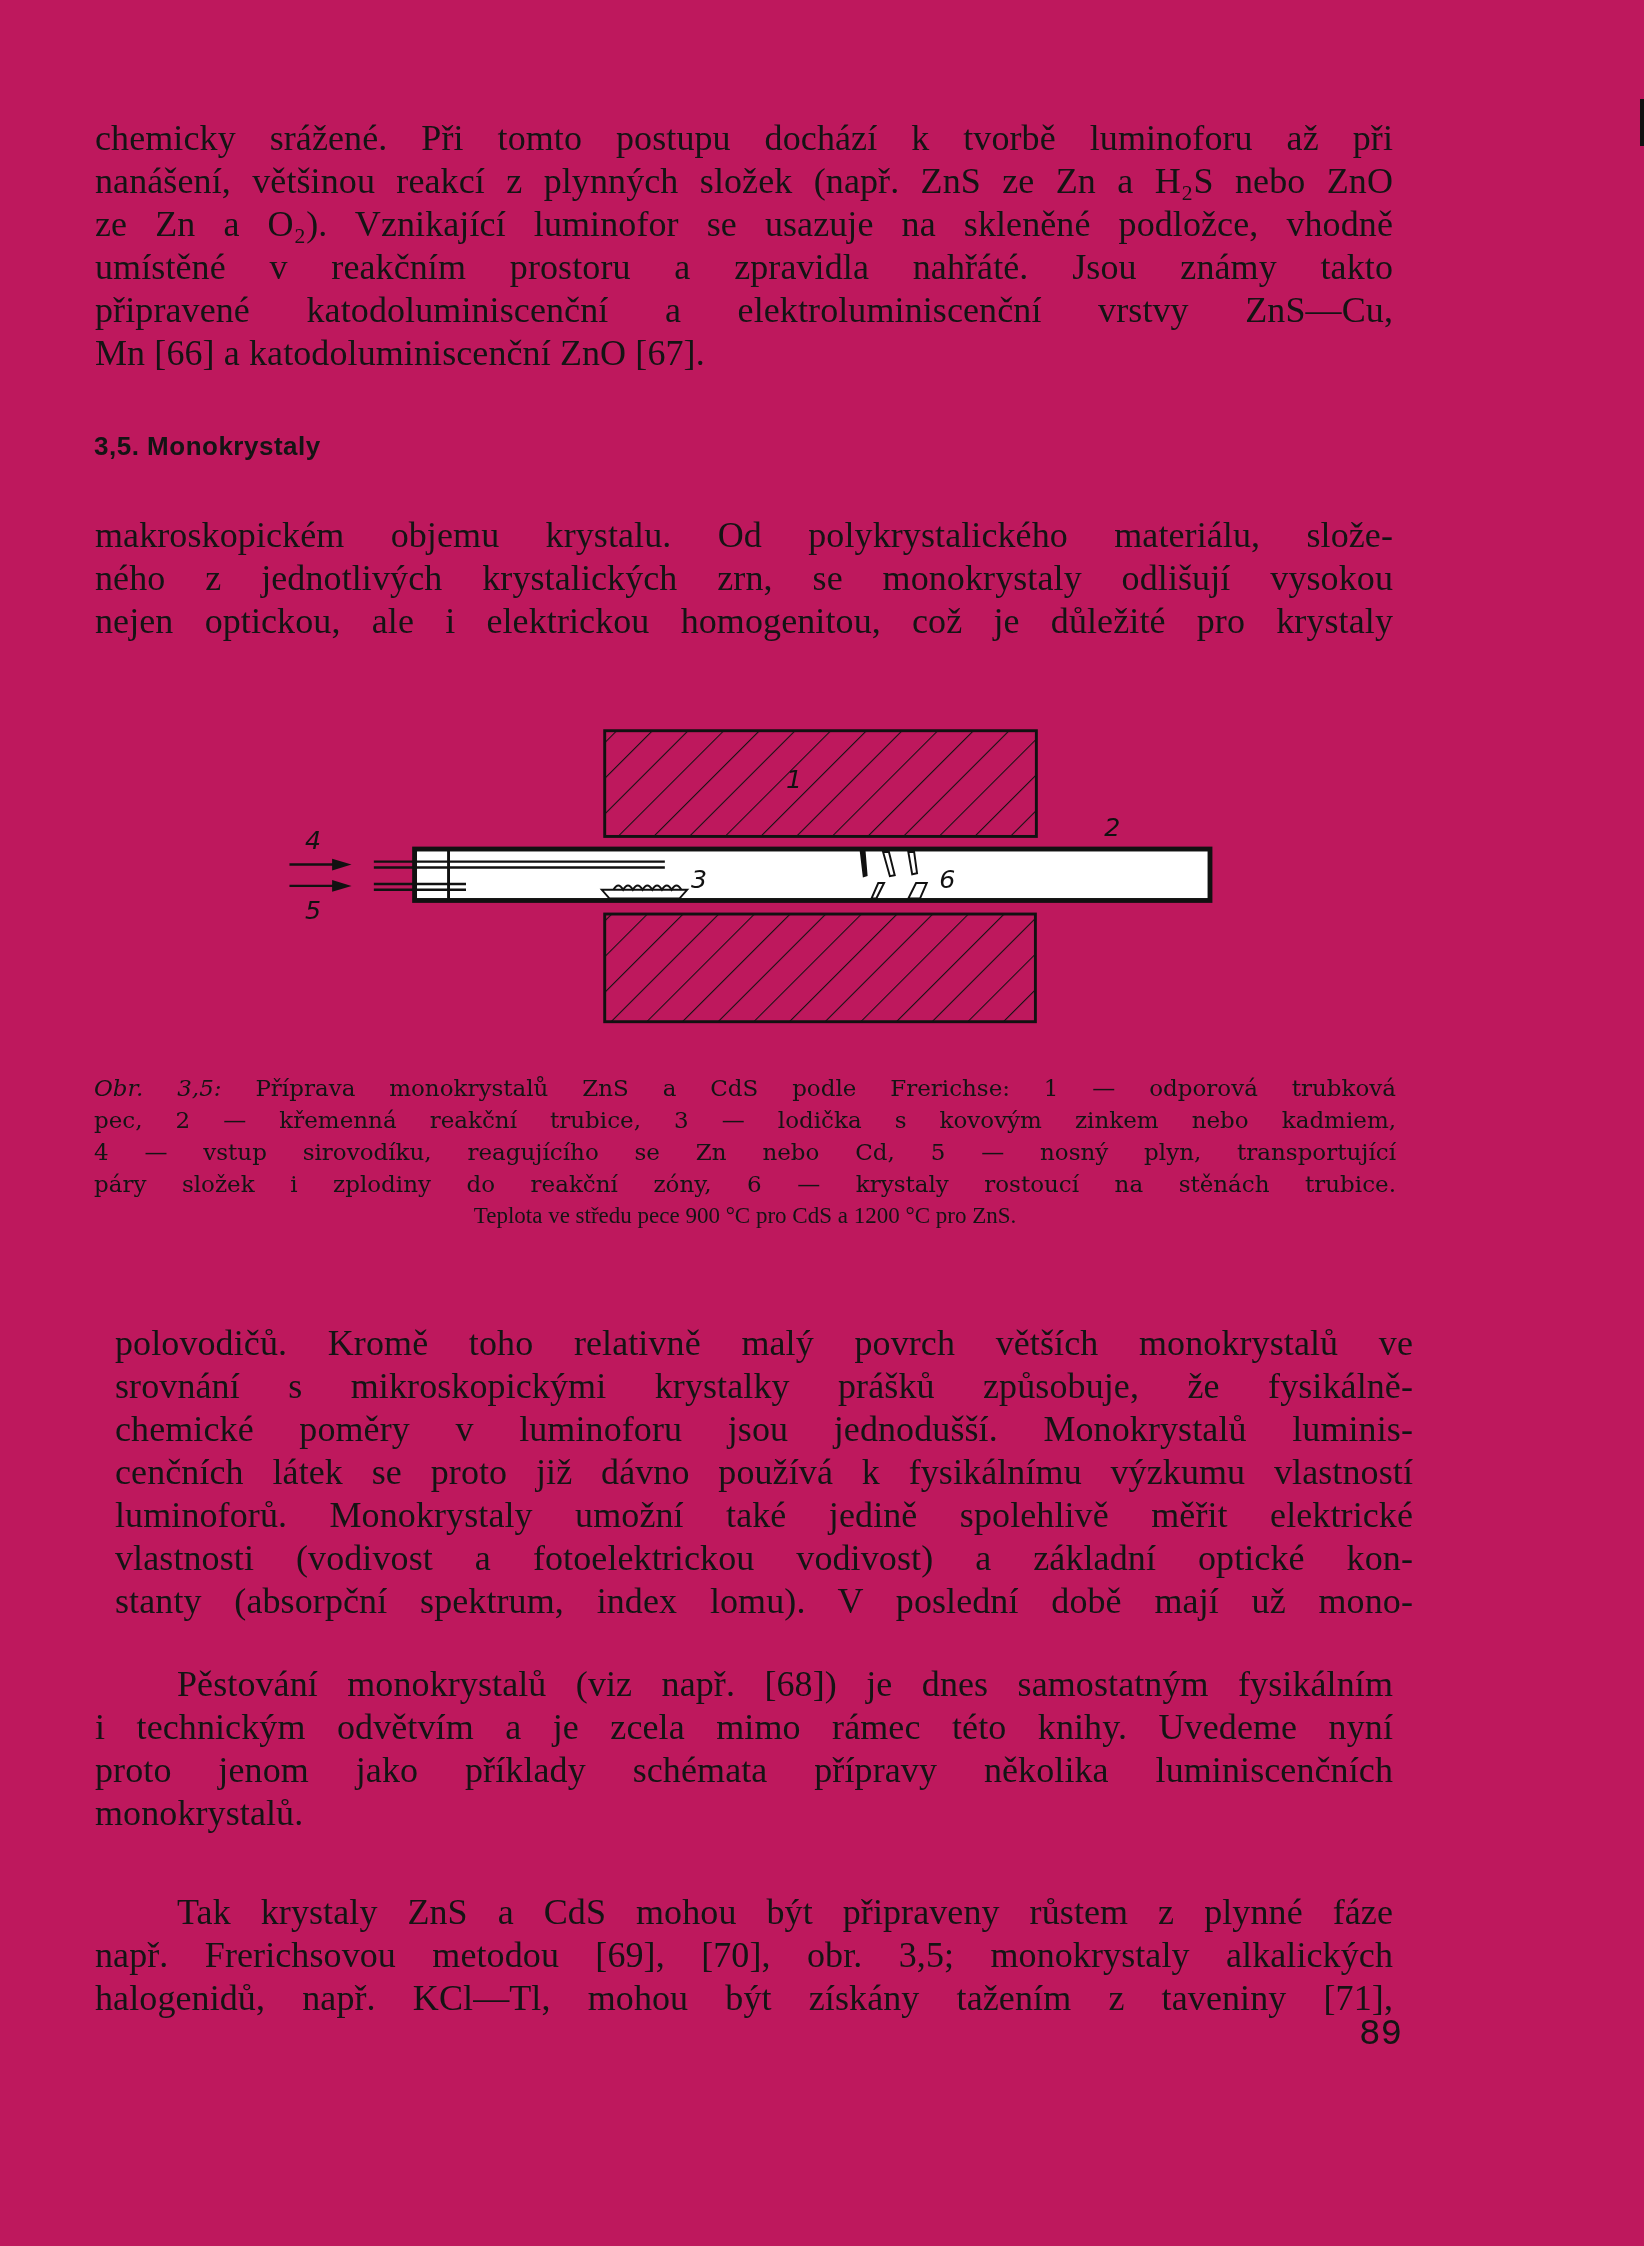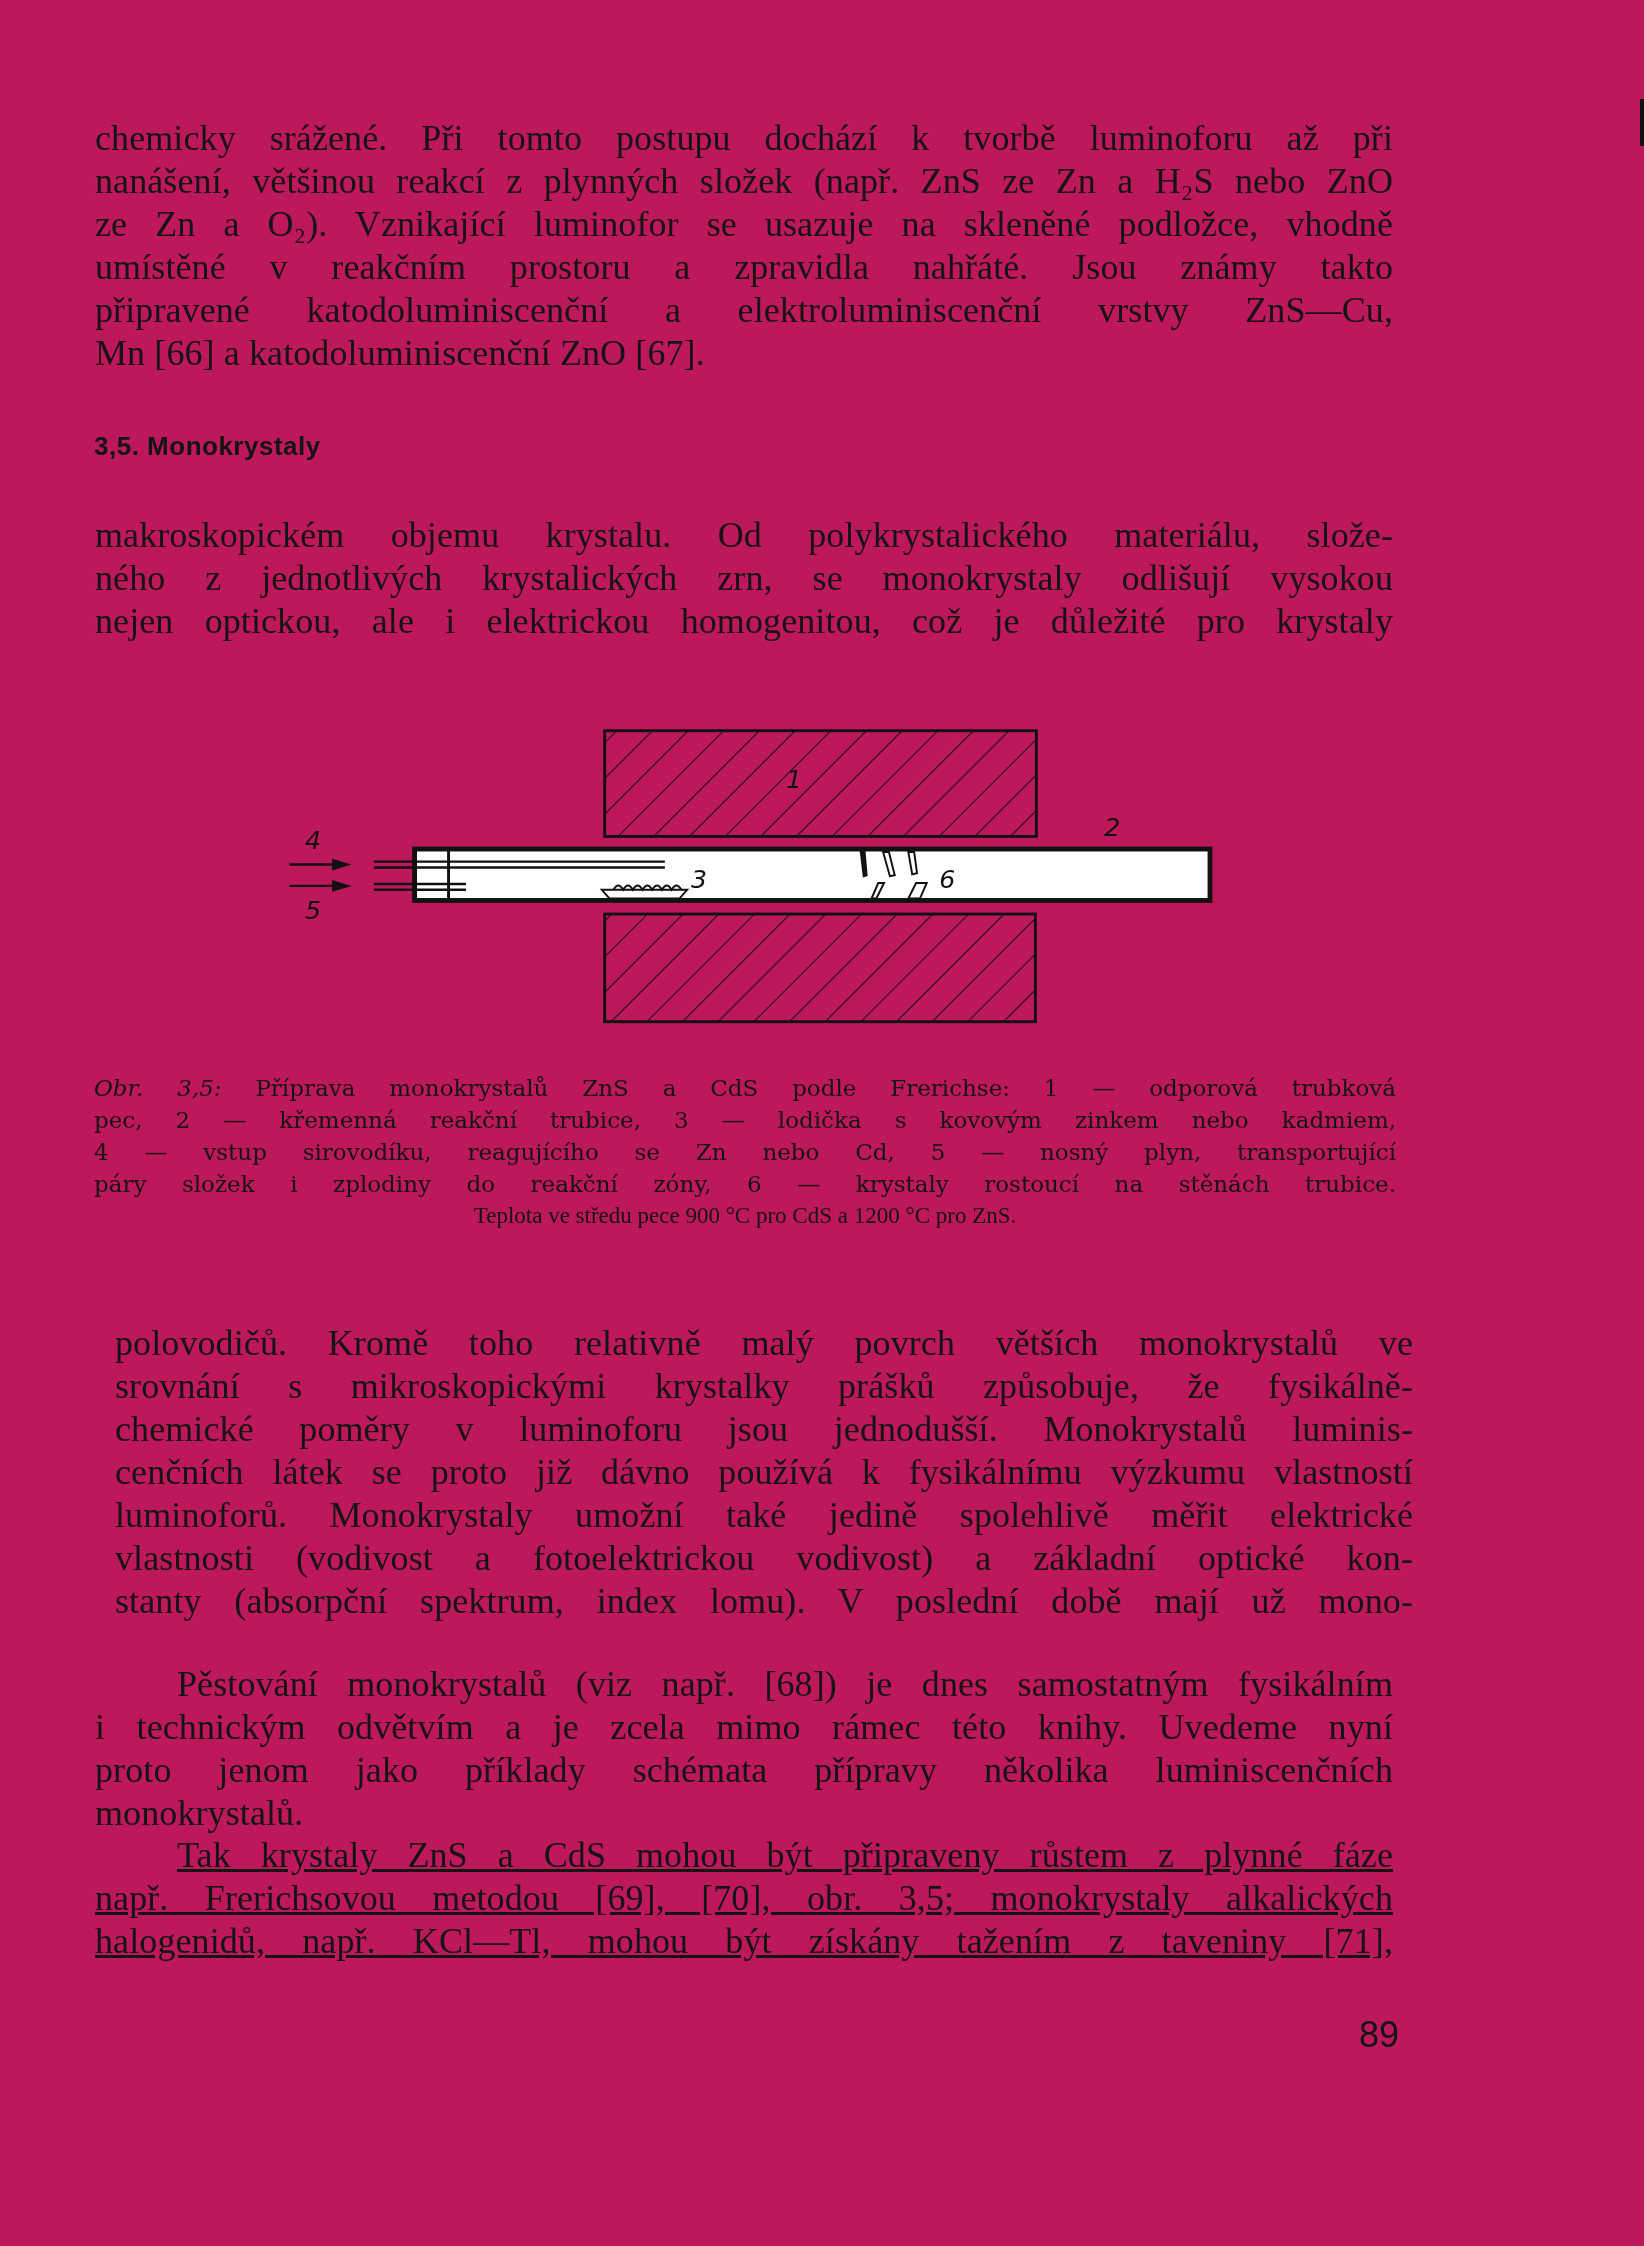--- a/index.html
+++ b/index.html
@@ -22,21 +22,21 @@
   .caption {
     position:absolute; left:94px; width:1302px; top:1072px;
     font-family:"DejaVu Serif","Liberation Serif",serif;
     font-size:23px; line-height:32px;
   }
   .caption .cline { display:block; white-space:nowrap; text-align:justify; text-align-last:justify; height:32px; }
   .caption .cline.center { text-align:left; text-align-last:center;font-family:Liberation Serif, serif; }
   .caption .ital { font-style:italic; }
   .page-number {
     position:absolute; left:1359px; top:2014px;
-    font-family:Liberation Sans, sans-serif; font-size:36px;
+    font-family:Liberation Mono, monospace; font-size:36px;
   }
   .figure { position:absolute; left:272px; top:718px; width:970px; height:330px; }
   .figure svg { width:970px; height:330px; display:block; }
   .flabel { font-family:"DejaVu Sans","Liberation Sans",sans-serif; font-style:italic; font-size:26px; fill:#111; }
 </style>
 </head>
 <body>
 
 <div class="page">
   <div class="edge-mark"></div>
@@ -133,21 +133,21 @@
     <span class="line">stanty (absorpční spektrum, index lomu). V poslední době mají už mono-</span>
   </div>
 
   <div class="body-text" style="top:1663px;">
     <span class="line indent">Pěstování monokrystalů (viz např. [68]) je dnes samostatným fysikálním</span>
     <span class="line">i technickým odvětvím a je zcela mimo rámec této knihy. Uvedeme nyní</span>
     <span class="line">proto jenom jako příklady schémata přípravy několika luminiscenčních</span>
     <span class="line last">monokrystalů.</span>
   </div>
 
-  <div class="body-text" style="top:1834px;text-decoration:underline;">
+  <div class="body-text" style="top:1891px;">
     <span class="line indent">Tak krystaly ZnS a CdS mohou být připraveny růstem z plynné fáze</span>
     <span class="line">např. Frerichsovou metodou [69], [70], obr. 3,5; monokrystaly alkalických</span>
     <span class="line">halogenidů, např. KCl—Tl, mohou být získány tažením z taveniny [71],</span>
   </div>
 
   <div class="page-number">89</div>
 </div>
 
 
 </body></html>

